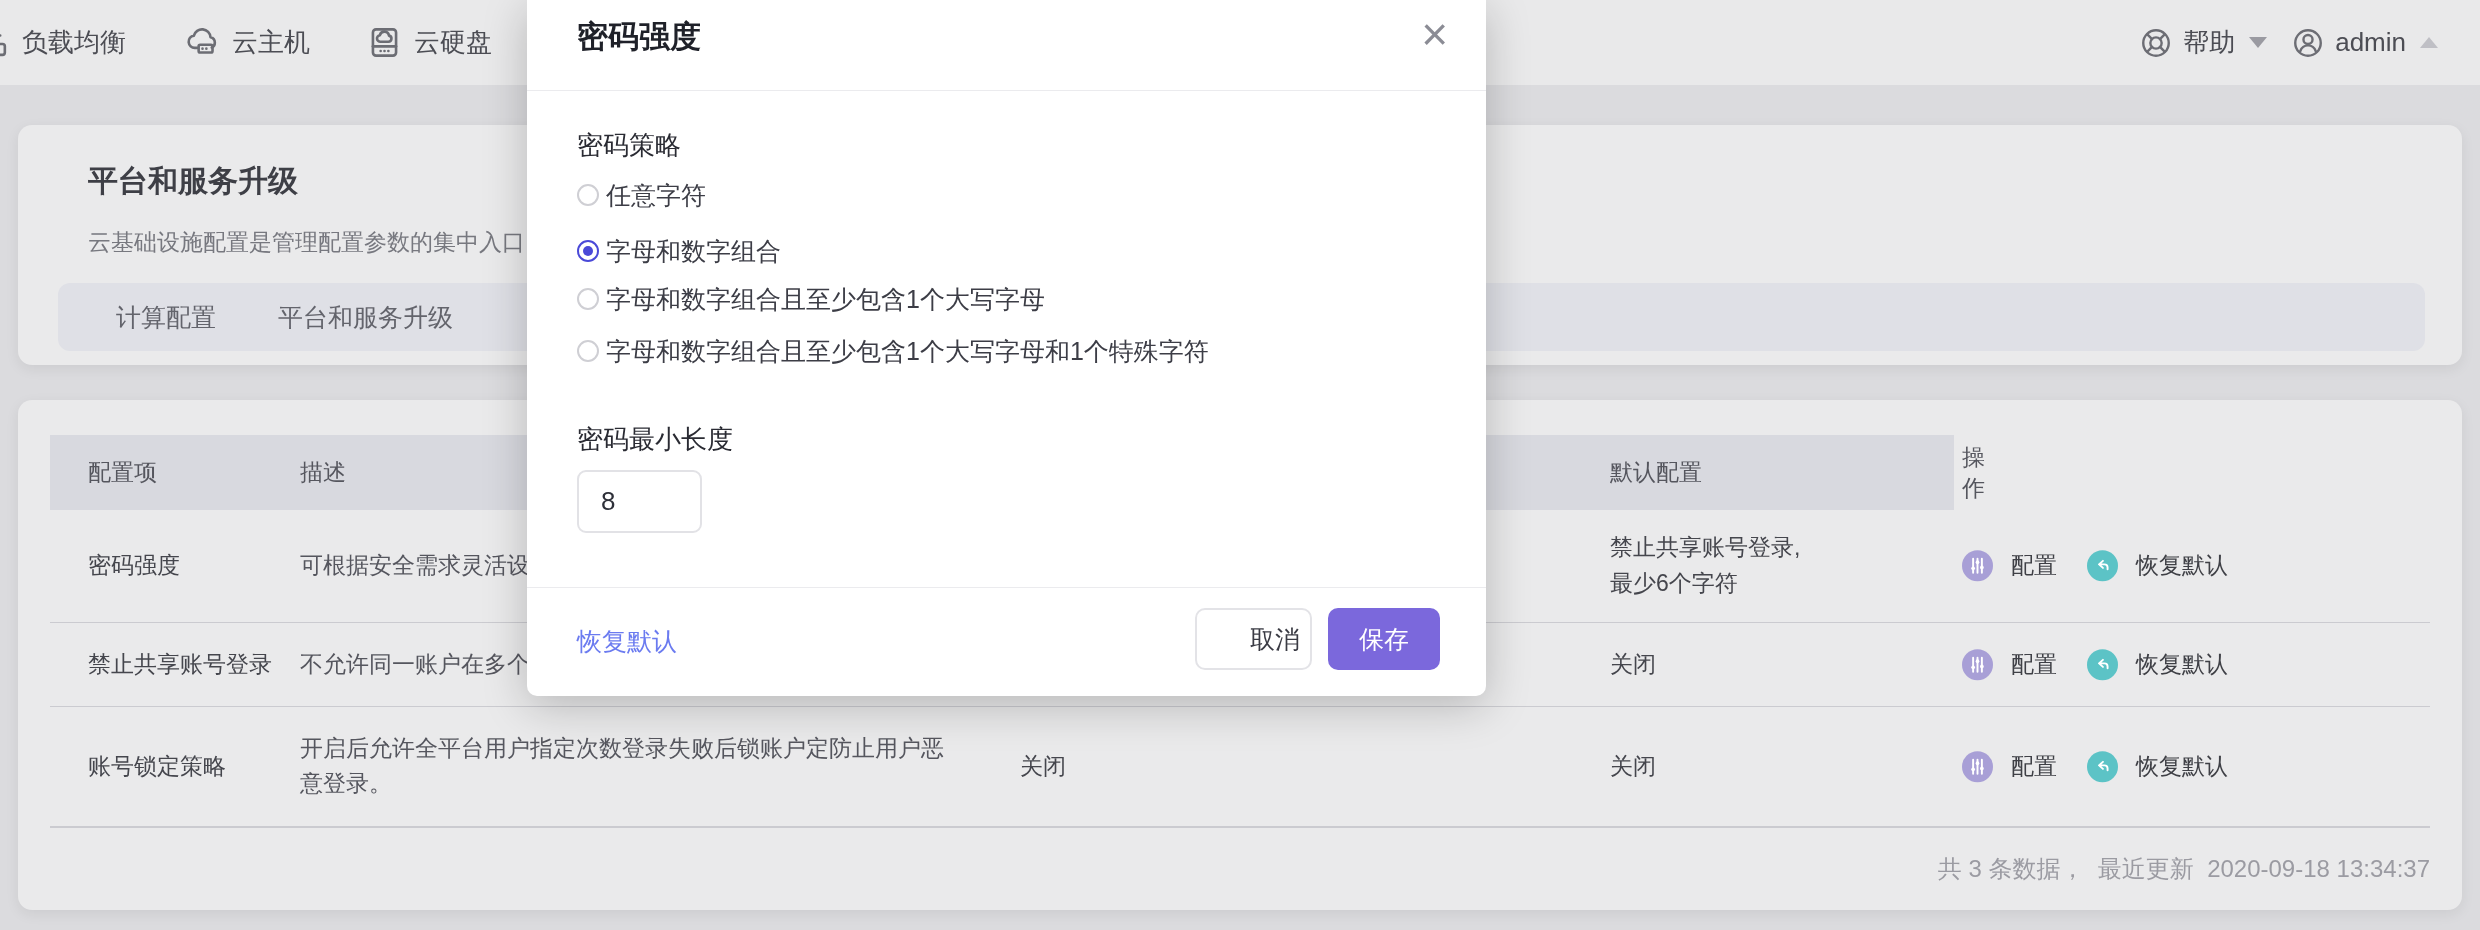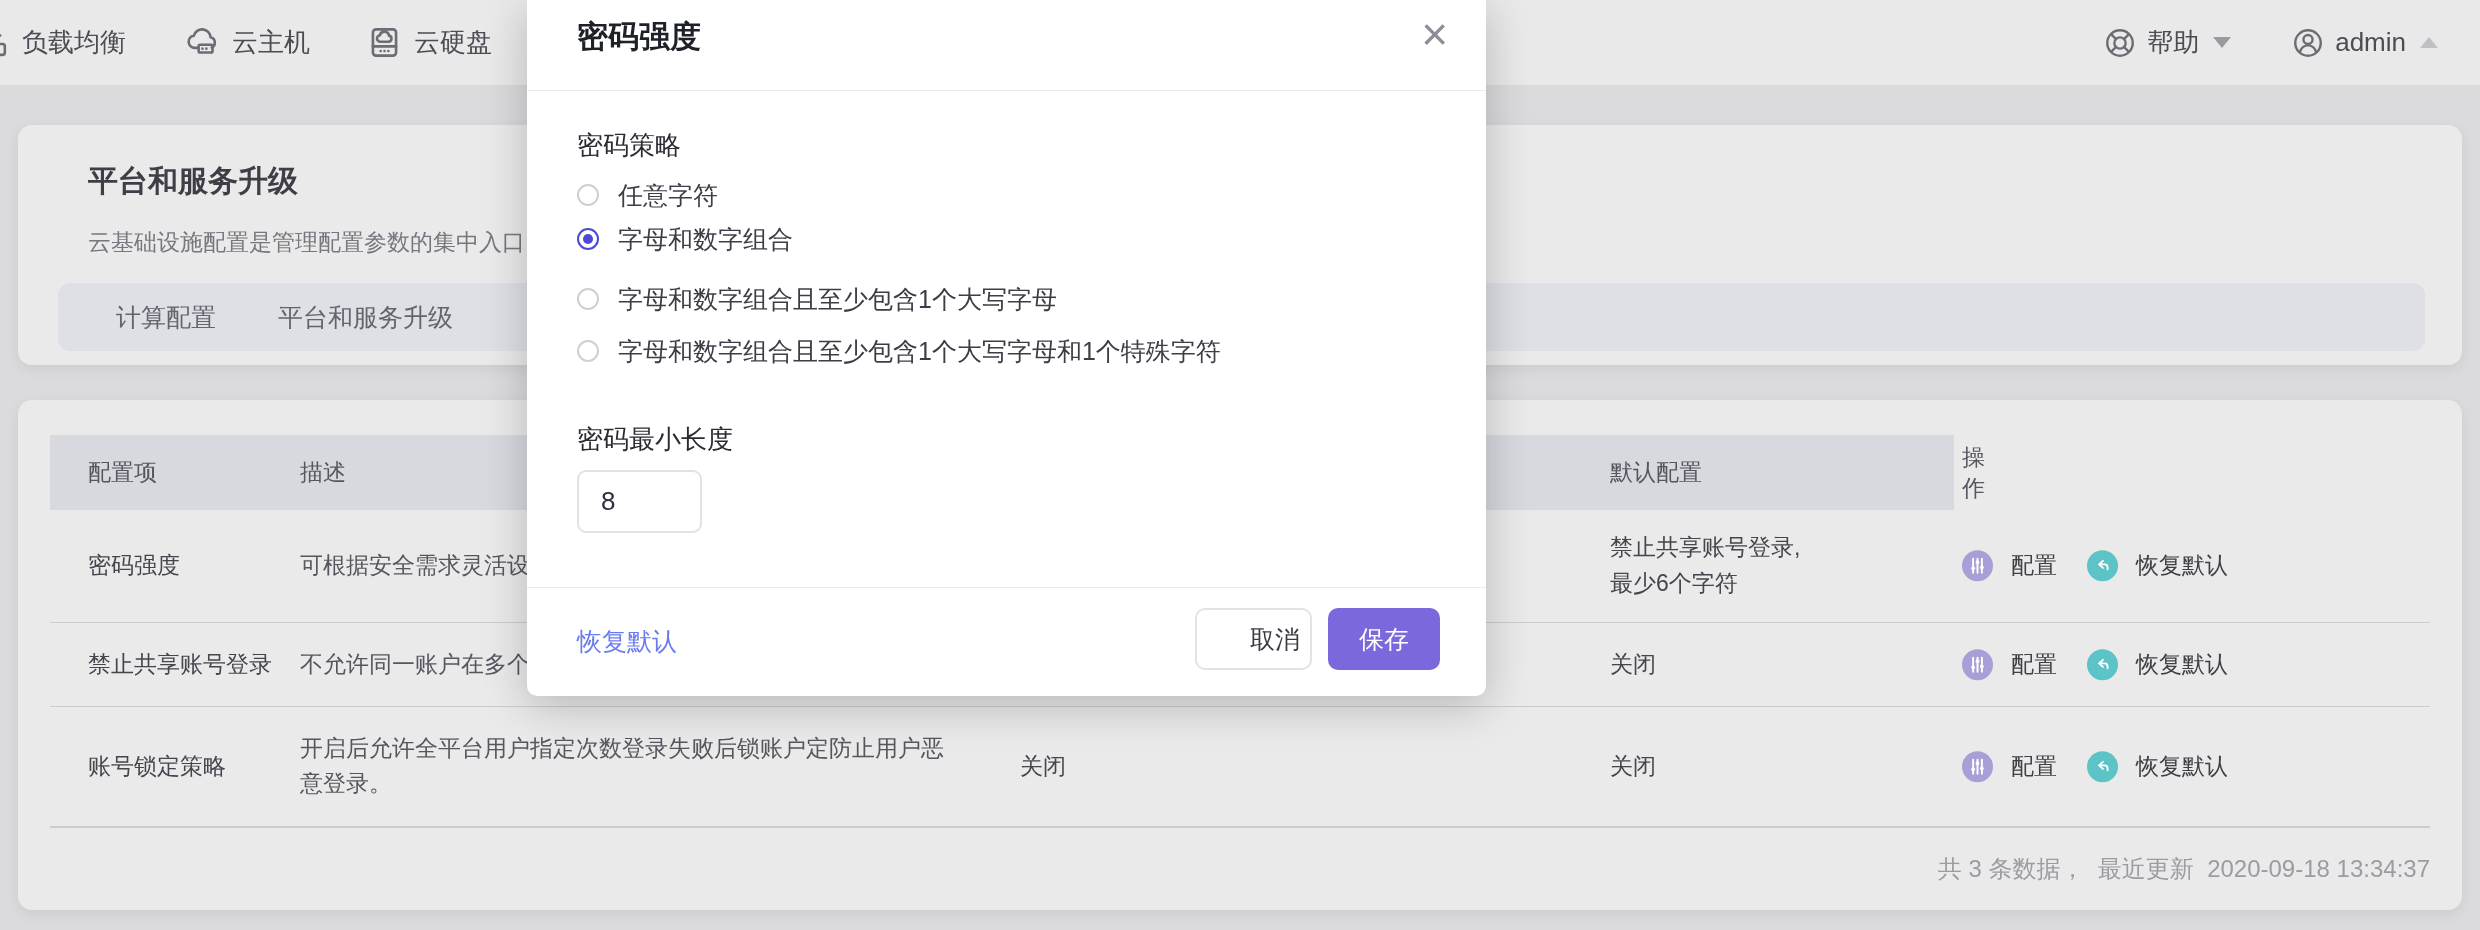--- a/index.html
+++ b/index.html
@@ -15,21 +15,21 @@
     position:absolute; left:0; top:0; width:2480px; height:85px;
     background:#e9e9ea;
     text-align:center;
   }
   .nav-left { position:absolute; left:0; top:0; height:85px; display:flex; align-items:center; }
   .nav-item { display:flex; align-items:center; gap:11px; height:85px; cursor:pointer; }
   .nav-item .glyph { width:37px; height:37px; display:block; }
   .nav-item .lbl { font-size:26px; color:#4c4d54; white-space:nowrap; }
   .nav-item.cut { margin-left:-26px; }
   .ni-2 { margin-left:58px; } .ni-3 { margin-left:56px; } .ni-4 { margin-left:56px; }
-  .nav-right { position:absolute; right:42px; top:0; height:85px; display:flex; align-items:center; gap:60px; }
+  .nav-right { position:absolute; right:42px; top:0; height:85px; display:flex; align-items:center; gap:24px; }
   .nav-drop { display:flex; align-items:center; gap:10px; cursor:pointer; }
   .nav-drop .lbl { font-size:26px; color:#4c4d54; }
   .caret-down { width:0; height:0; border-left:9px solid transparent; border-right:9px solid transparent; border-top:11px solid #9a9aa1; margin-left:4px; }
   .caret-up   { width:0; height:0; border-left:9px solid transparent; border-right:9px solid transparent; border-bottom:11px solid #bfbfc5; margin-left:4px; }
   svg.stroke-ic { stroke:#6c6d74; fill:none; stroke-width:1.7; stroke-linecap:round; stroke-linejoin:round; }
 
   
   .card {
     position:absolute; left:18px; width:2444px;
     background:#eaeaeb; border-radius:14px;
@@ -80,22 +80,22 @@
     background:#ffffff; border-radius:0 0 10px 10px;
     box-shadow:0 10px 45px rgba(0,0,0,0.22);
     z-index:50;
   }
   .modal-title { position:absolute; left:50px; top:16px; font-size:31px; font-weight:bold; color:#1f2129; }
   .modal-close { position:absolute; right:38px; top:2px; font-size:46px; font-weight:300; color:#8b8c95; cursor:pointer; line-height:1.4; }
   .modal-hr { position:absolute; left:0; top:90px; width:959px; height:1px; background:#ebebee; }
   .sec-label { position:absolute; left:50px; font-size:26px; color:#2a2b33; }
   .lab-policy { top:128px; }
   .lab-minlen { top:422px; }
-  .radio-row { position:absolute; left:50px; height:30px; display:flex; align-items:center; gap:19px; cursor:pointer; }
-  .rr1 { top:180px; } .rr2 { top:224px;align-items:center; } .rr3 { top:284px; } .rr4 { top:336px; }
+  .radio-row { position:absolute; left:50px; height:30px; display:flex; align-items:center; gap:7px; cursor:pointer; }
+  .rr1 { top:180px; } .rr2 { top:236px;align-items:center; } .rr3 { top:284px; } .rr4 { top:336px; }
   .radio { width:22px; height:22px; border-radius:50%; border:2px solid #cfcfd4; background:#fff; flex:0 0 auto; position:relative; }
   .radio.on { border-color:#4a49d8; }
   .radio.on::after { content:""; position:absolute; left:4px; top:4px; width:10px; height:10px; border-radius:50%; background:#4a49d8; }
   .radio-row .lbl { font-size:25px; color:#3c3d46; white-space:nowrap; }
   .minlen-input {
     position:absolute; left:50px; top:470px; width:125px; height:63px;
     border:2px solid #e2e2e6; border-radius:9px; background:#fff;
     font-size:26px; color:#2e3039; padding-left:22px;
     font-family:"Liberation Sans","DejaVu Sans",sans-serif; outline:none;
   }

